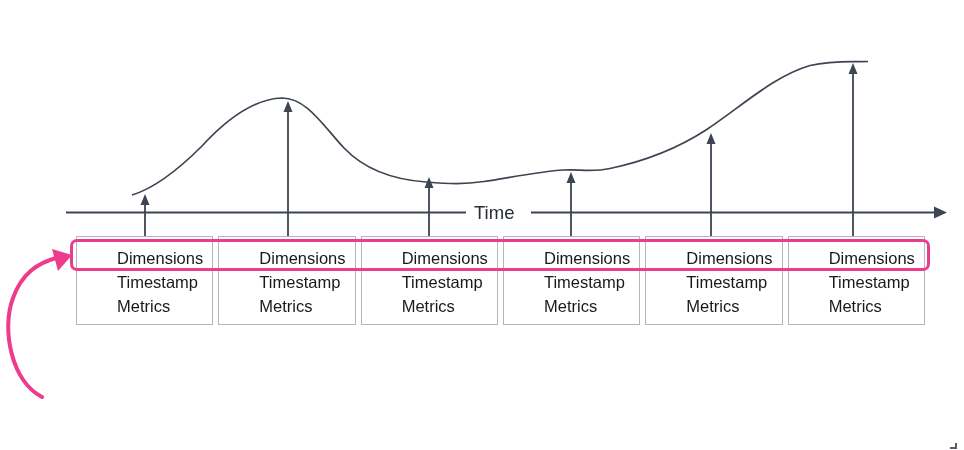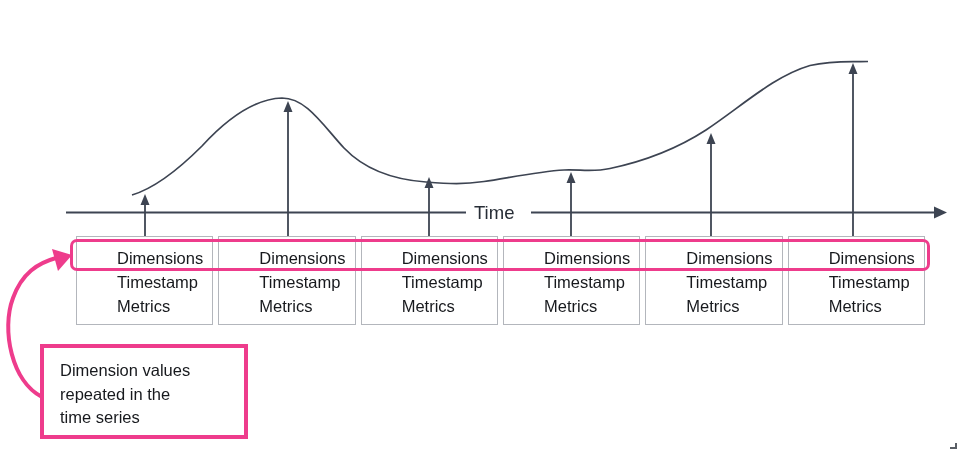--- a/index.html
+++ b/index.html
@@ -167,20 +167,15 @@
     </div>
     <div class="record-box">
       <div class="rec-line">Dimensions</div>
       <div class="rec-line">Timestamp</div>
       <div class="rec-line">Metrics</div>
     </div>
   </div>
 
   <div class="pink-highlight"></div>
 
-  <div class="callout">
-    <div class="callout-line">Dimension values</div>
-    <div class="callout-line">repeated in the</div>
-    <div class="callout-line">time series</div>
-  </div>
 
   <div class="corner-mark"></div>
 </div>
 
 </body></html>

